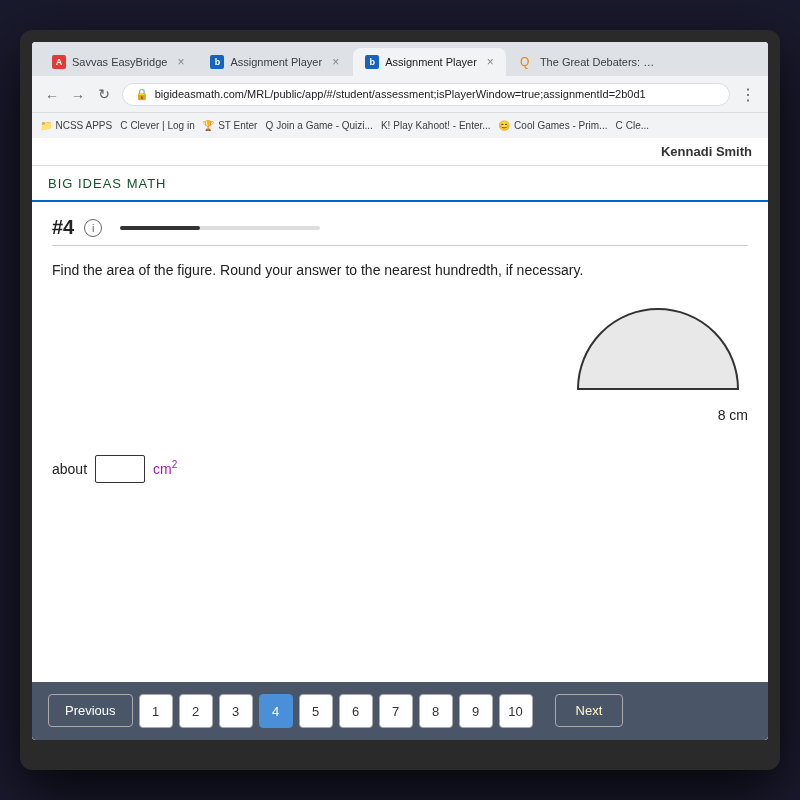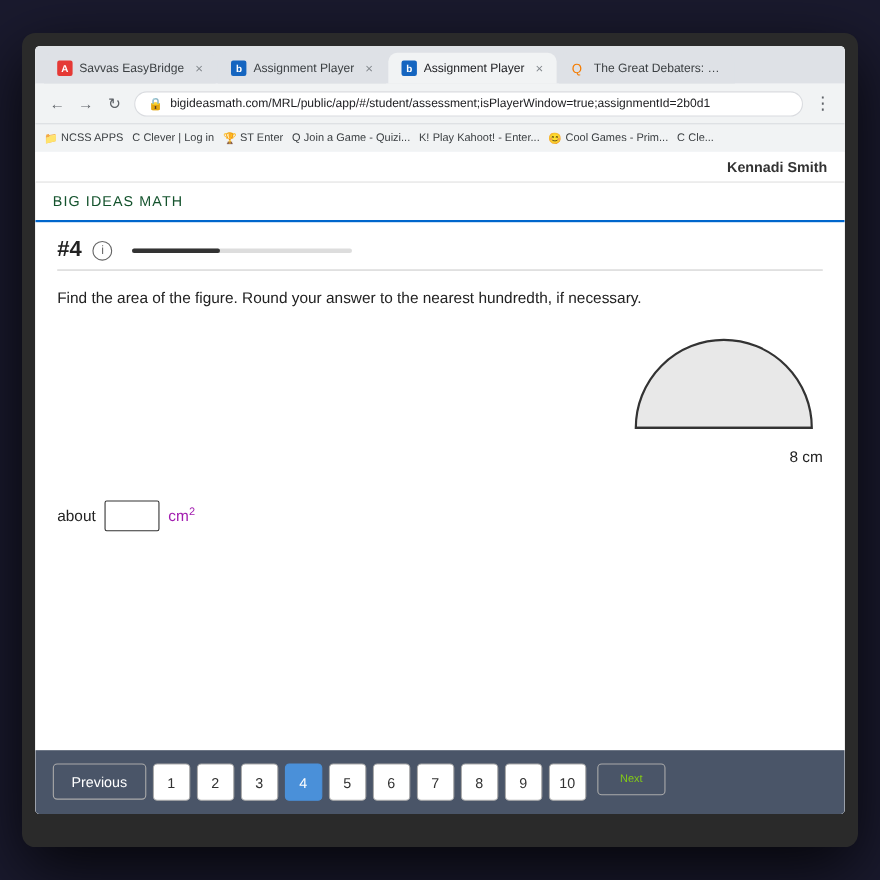--- a/index.html
+++ b/index.html
@@ -345,26 +345,26 @@
 
     .page-number-btn.active {
       background: #4a90d9;
       color: #fff;
       border-color: #4a90d9;
     }
 
     .nav-next-btn {
       background: #4a5568;
       border: 1px solid #aaa;
-      color: #84cc16;
+      color: #fef9c3;
       padding: 8px 20px;
       border-radius: 4px;
-      font-size: 10px;
-      cursor: pointer;
-      margin-left: 4px;
+      font-size: 13px;
+      cursor: pointer;
+      margin-left: 16px;
     }
   </style>
 </head>
 <body>
 
 <div class="laptop-frame">
   <div class="screen">
 
     <div class="browser-chrome">
 

